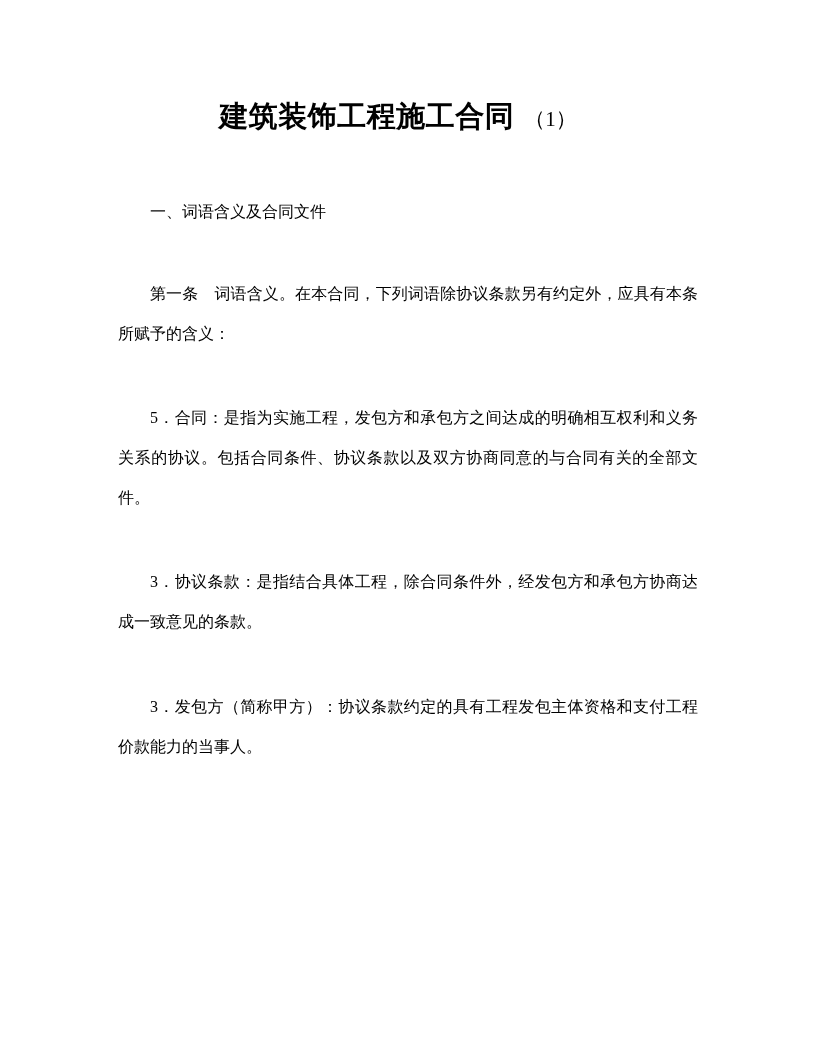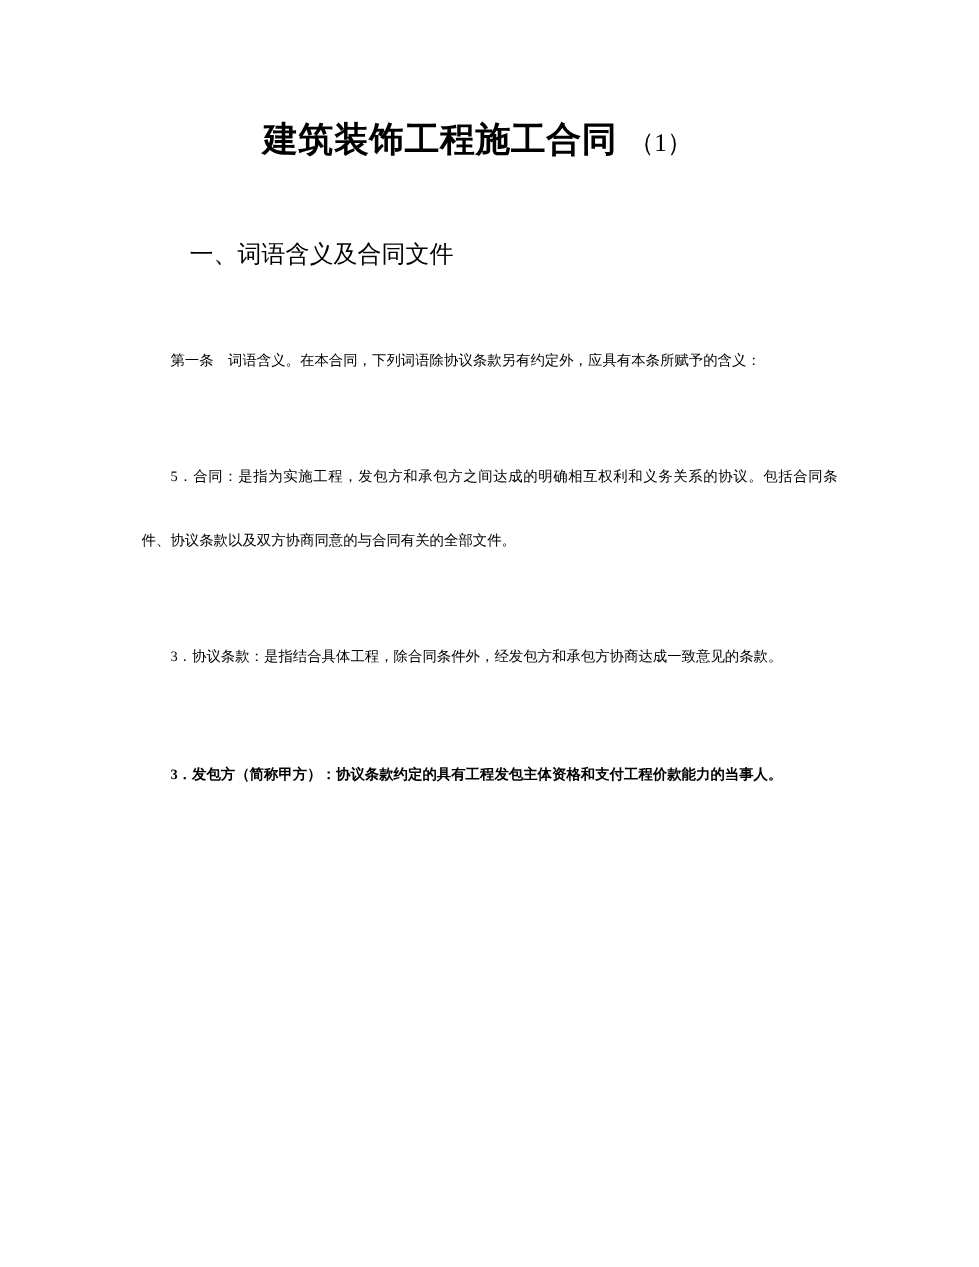--- a/index.html
+++ b/index.html
@@ -57,36 +57,36 @@
   }
   .heading-part {
     margin: 45px 0 0 0;
     font-size: 16px;
     line-height: 40px;
     text-indent: 2em;
     font-weight: normal;
   }
   .heading-chapter {
     margin: 43px 0 0 0;
-    font-size: 20px;
+    font-size: 16px;
     line-height: 40px;
     text-indent: 2em;
     font-weight: normal;
   }
   .para {
     width: 580px;
-    font-size: 12px;
-    line-height: 53px;
+    font-size: 16px;
+    line-height: 40px;
     text-indent: 2em;
     text-align: justify;
   }
   .para-1 { margin: 42px 0 0 0; }
   .para-2 { margin: 44px 0 0 0; }
   .para-3 { margin: 44px 0 0 0; }
-  .para-4 { margin: 45px 0 0 0; font-weight: bold; }
+  .para-4 { margin: 45px 0 0 0; }
 </style>
 </head>
 <body>
 
 <div class="page">
   <div class="content">
 
     <h1 class="doc-title">
       <span class="title-main">建筑装饰工程施工合同</span><span class="title-number">（1）</span>
     </h1>

